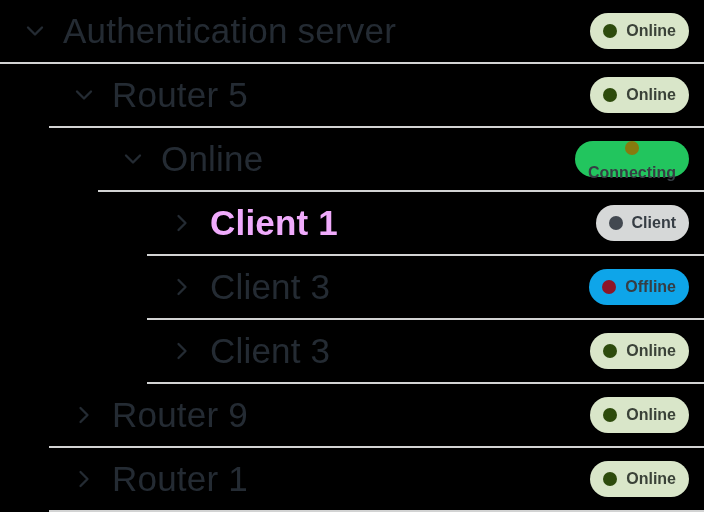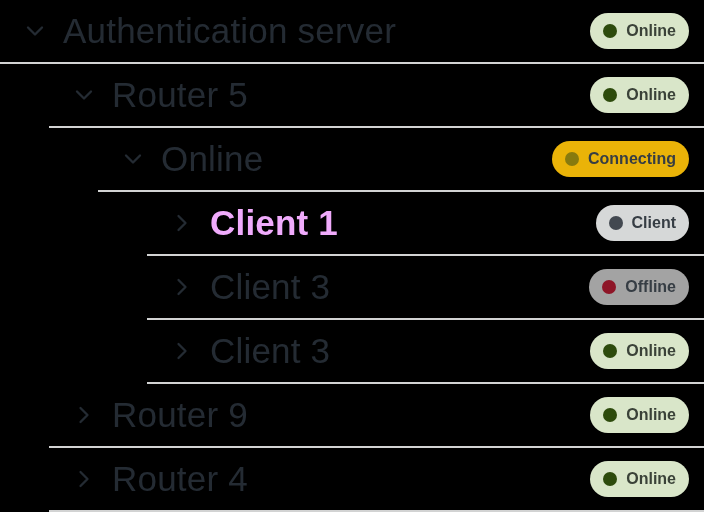--- a/index.html
+++ b/index.html
@@ -97,21 +97,21 @@
     </span>
   </div>
     <div class="row" style="margin-left: 98px; border-bottom-color: rgb(210, 211, 211);">
     <span class="chev">
       <svg class="chev-down" width="26" height="26" viewBox="0 0 26 26" fill="none" stroke="#242b33" stroke-width="2.3" stroke-linecap="round" stroke-linejoin="round">
         <polyline points="6,9.5 13,16.5 20,9.5"></polyline>
       </svg>
 
     </span>
     <span class="label" style="color: rgb(36, 43, 51);">Online</span>
-    <span class="badge" style="background: #eab308; color: rgb(54, 61, 68);">
+    <span class="badge" style="background: #22c55e; color: rgb(54, 61, 68); flex-direction: column;">
       <span class="dot" style="background: rgb(135, 122, 14);"></span>
       <span class="badge-text">Connecting</span>
     </span>
   </div>
     <div class="row" style="margin-left: 147px; border-bottom-color: rgb(210, 211, 211);">
     <span class="chev">
 
       <svg class="chev-right" width="26" height="26" viewBox="0 0 26 26" fill="none" stroke="#242b33" stroke-width="2.3" stroke-linecap="round" stroke-linejoin="round">
         <polyline points="9.5,6 16.5,13 9.5,20"></polyline>
       </svg>
@@ -123,21 +123,21 @@
     </span>
   </div>
     <div class="row" style="margin-left: 147px; border-bottom-color: rgb(210, 211, 211);">
     <span class="chev">
 
       <svg class="chev-right" width="26" height="26" viewBox="0 0 26 26" fill="none" stroke="#242b33" stroke-width="2.3" stroke-linecap="round" stroke-linejoin="round">
         <polyline points="9.5,6 16.5,13 9.5,20"></polyline>
       </svg>
     </span>
     <span class="label" style="color: rgb(36, 43, 51);">Client 3</span>
-    <span class="badge" style="background: #a3a3a3; color: rgb(54, 61, 68);">
+    <span class="badge" style="background: #0ea5e9; color: rgb(54, 61, 68);">
       <span class="dot" style="background: rgb(142, 21, 39);"></span>
       <span class="badge-text">Offline</span>
     </span>
   </div>
     <div class="row" style="margin-left: 147px; border-bottom-color: rgb(210, 211, 211);">
     <span class="chev">
 
       <svg class="chev-right" width="26" height="26" viewBox="0 0 26 26" fill="none" stroke="#242b33" stroke-width="2.3" stroke-linecap="round" stroke-linejoin="round">
         <polyline points="9.5,6 16.5,13 9.5,20"></polyline>
       </svg>
@@ -161,19 +161,19 @@
       <span class="badge-text">Online</span>
     </span>
   </div>
     <div class="row" style="margin-left: 49px; border-bottom-color: rgb(210, 211, 211);">
     <span class="chev">
 
       <svg class="chev-right" width="26" height="26" viewBox="0 0 26 26" fill="none" stroke="#242b33" stroke-width="2.3" stroke-linecap="round" stroke-linejoin="round">
         <polyline points="9.5,6 16.5,13 9.5,20"></polyline>
       </svg>
     </span>
-    <span class="label" style="color: rgb(36, 43, 51);">Router 4</span>
+    <span class="label" style="color: rgb(36, 43, 51);">Router 1</span>
     <span class="badge" style="background: rgb(217, 230, 201); color: rgb(58, 66, 56);">
       <span class="dot" style="background: rgb(45, 75, 12);"></span>
       <span class="badge-text">Online</span>
     </span>
   </div>
   </div>
 
 </body></html>

